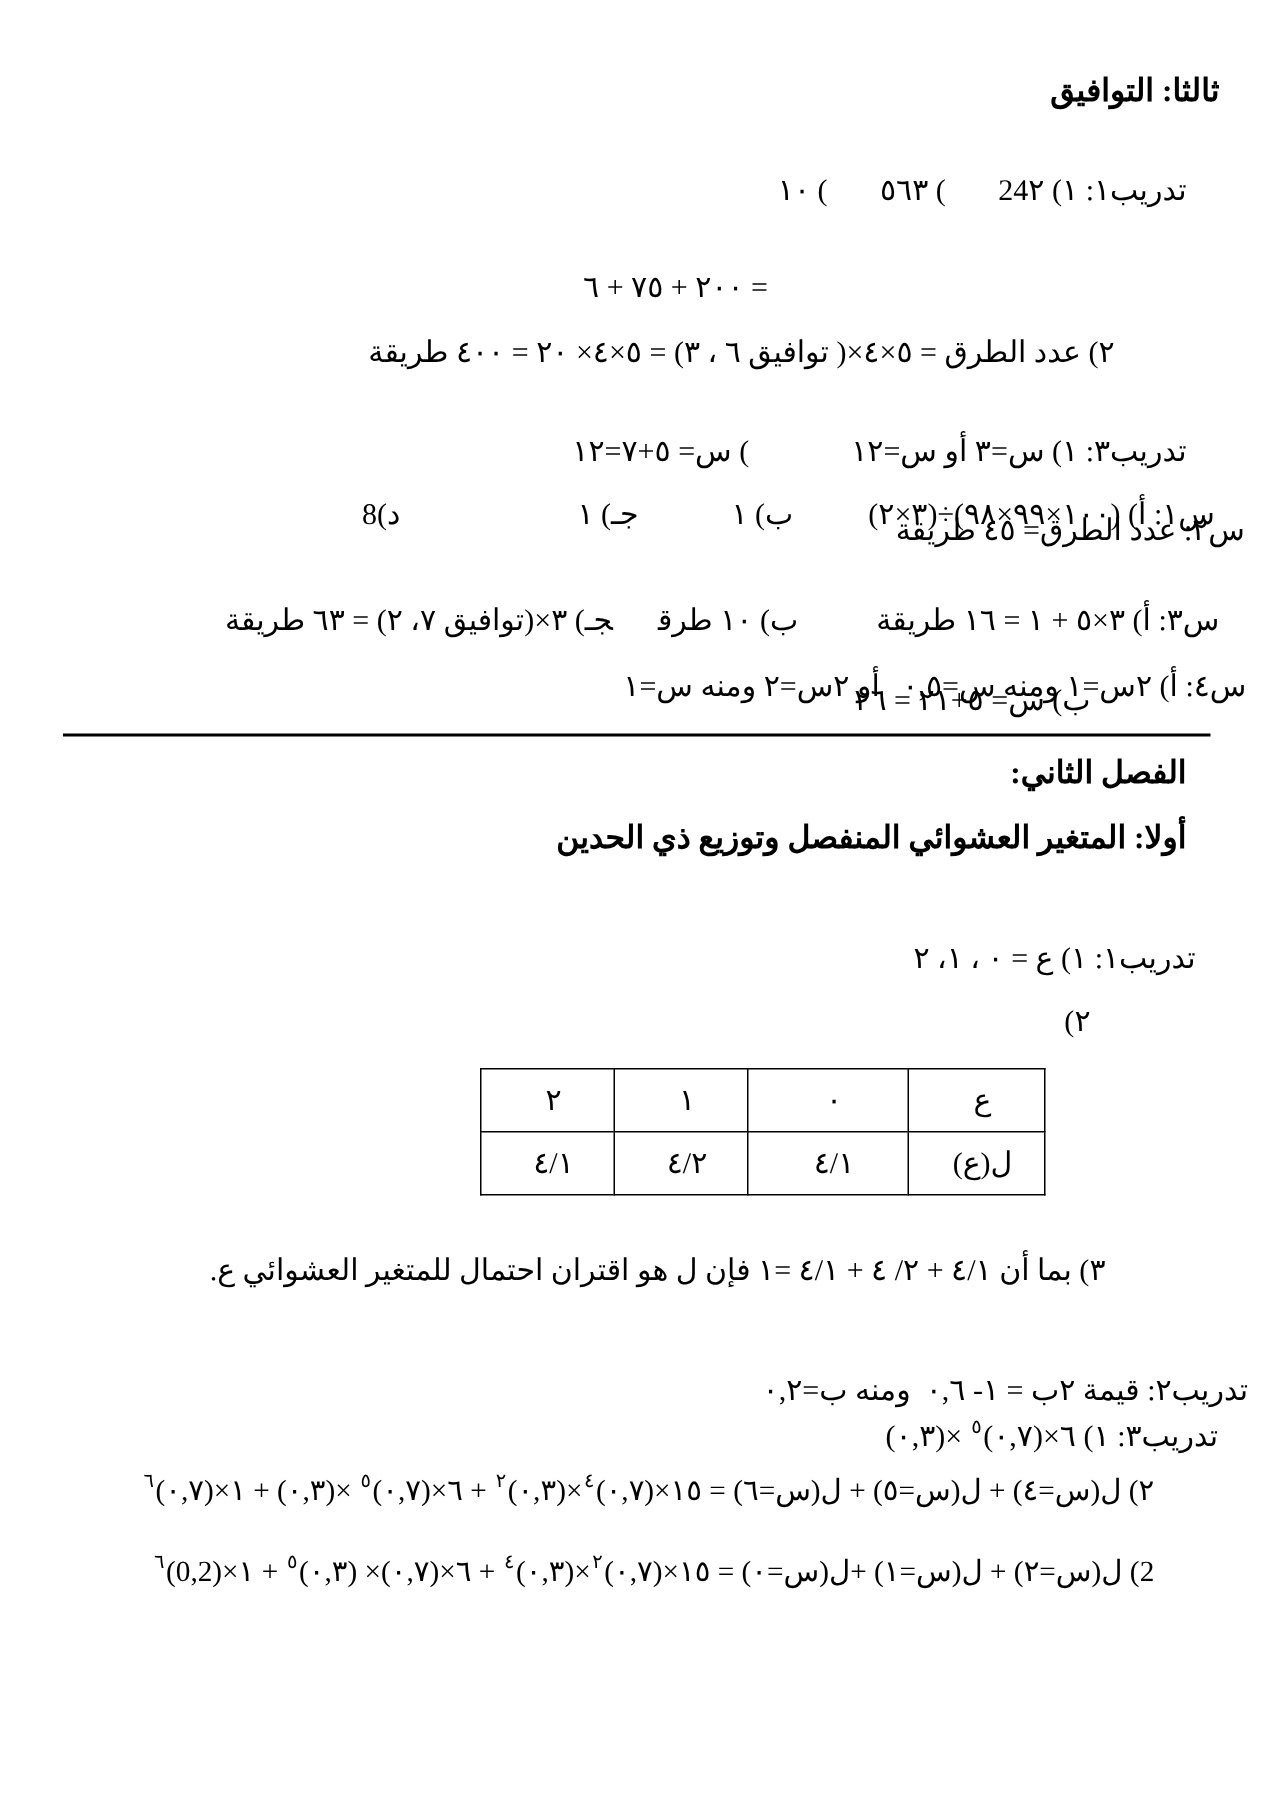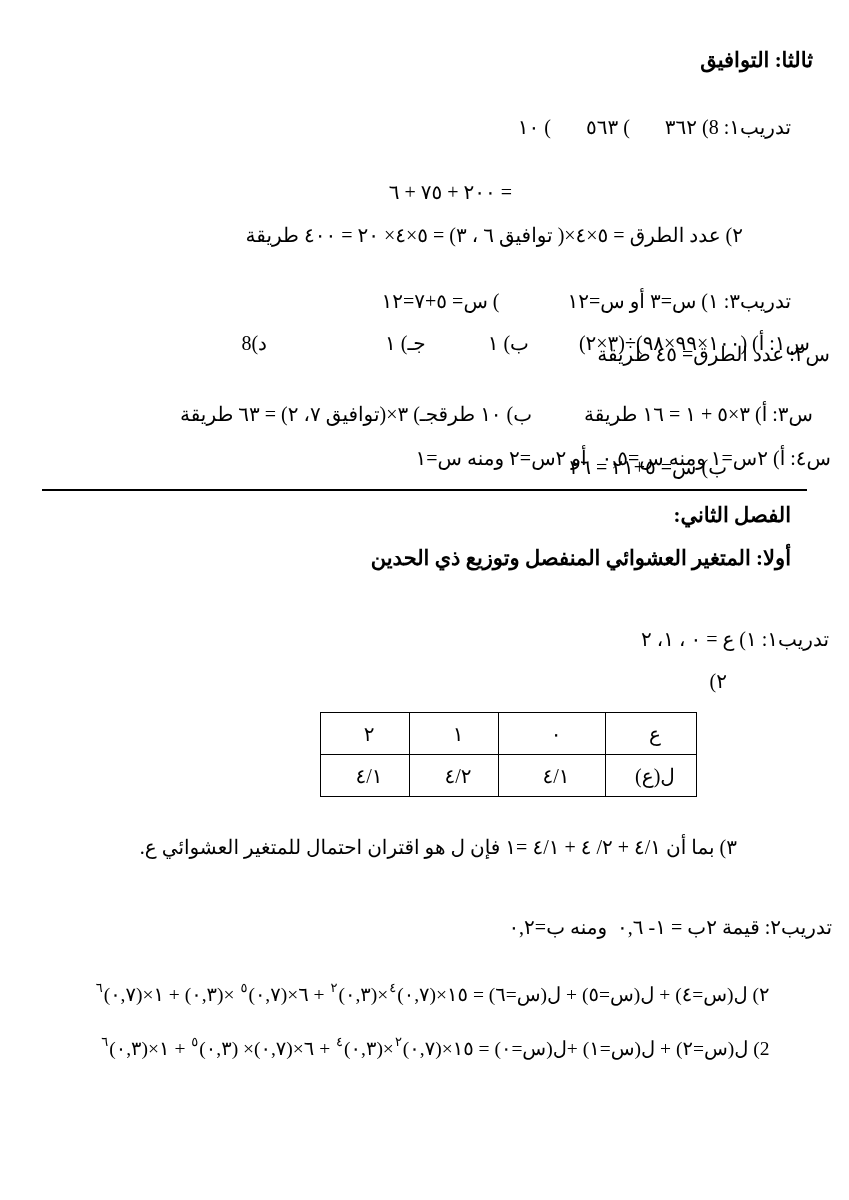--- a/index.html
+++ b/index.html
@@ -24,21 +24,21 @@
   .bold { font-weight: bold; font-size: 21px; }
   .sup {
     display: inline-block;
     font-size: 13px;
     position: relative;
     top: -9px;
     margin: 0 1px;
   }
   
   .g35 { margin-left: 35px; }
-  .g30 { }
+  .g30 { margin-left: 30px; }
   .g50 { margin-left: 50px; }
   .g52 { margin-left: 52px; }
   .g62 { margin-left: 62px; }
   .g68 { margin-left: 68px; }
   .g118 { margin-left: 118px; }
   .divider {
     position: absolute;
     top: 489px;
     right: 42px;
     left: 42px;
@@ -72,37 +72,37 @@
   .l-t2sum     { top: 181px;  right: 337px; }
   .l-t2b       { top: 224px;  right: 106px; }
   .l-t3        { top: 267px;  right: 38px; }
   .l-q1        { top: 309px;  right: 19px; }
   .l-q2        { top: 343px;  right: 19px; margin-left: 40px; }
   .l-q3        { top: 380px;  right: 16px; }
   .l-q4a       { top: 423px;  right: 18px; margin-top: 24px; }
   .l-q4b       { top: 456px;  right: 122px; }
   .l-ch2       { top: 503px;  right: 58px; }
   .l-ch2sub    { top: 546px;  right: 58px; }
-  .l-bt1       { top: 628px;  right: 20px; }
+  .l-bt1       { top: 628px;  right: 52px; }
   .l-bt1b      { top: 670px;  right: 122px; }
   .l-bt1c      { top: 836px;  right: 112px; }
   .l-bt2       { top: 876px;  right: 17px; margin-top: 40px; }
   .l-bt3a      { top: 924px;  right: 17px; }
   .l-bt3b      { top: 962px;  right: 60px; font-size: 19.5px; }
   .l-bt3c      { top: 1016px; right: 60px; font-size: 19.5px; }
 </style>
 </head>
 <body>
 
 <div class="page">
 
   <div class="line bold l-sec3">ثالثا: التوافيق</div>
 
   <div class="line l-t1">
-    <span class="g35">تدريب١: 8) ٣٦</span><span class="g35">٢) ٥٦</span><span>٣) ١٠</span>
+    <span class="g35">تدريب١: ١) 24</span><span class="g35">٢) ٥٦</span><span>٣) ١٠</span>
   </div>
 
 
   <div class="line l-t2sum">= ٢٠٠ + ٧٥ + ٦</div>
 
   <div class="line l-t2b">٢) عدد الطرق = ٥×٤×( توافيق ٦ ، ٣) = ٥×٤× ٢٠ = ٤٠٠ طريقة</div>
 
   <div class="line l-t3">
     <span class="g68">تدريب٣: ١) س=٣ أو س=١</span><span>٢) س= ٥+٧=١٢</span>
   </div>
@@ -145,22 +145,25 @@
       <td class="c2">٤/٢</td>
       <td class="c3">٤/١</td>
     </tr>
   </tbody>
     </table>
 
   <div class="line l-bt1c">٣) بما أن ٤/١ + ٢/ ٤ + ٤/١ =١ فإن ل هو اقتران احتمال للمتغير العشوائي ع.</div>
 
   <div class="line l-bt2">تدريب٢: قيمة ٢ب = ١- ٠,٦  ومنه ب=٠,٢</div>
 
+  <div class="line l-bt3a">
+    <span>تدريب٣: ١) ٦×(٠,٧)</span><span class="sup">٥</span><span> ×(٠,٣)</span>
+  </div>
 
   <div class="line l-bt3b">
     <span>٢) ل(س=٤) + ل(س=٥) + ل(س=٦) = ١٥×(٠,٧)</span><span class="sup">٤</span><span>×(٠,٣)</span><span class="sup">٢</span><span> + ٦×(٠,٧)</span><span class="sup">٥</span><span> ×(٠,٣) + ١×(٠,٧)</span><span class="sup">٦</span>
   </div>
 
   <div class="line l-bt3c">
-    <span>2) ل(س=٢) + ل(س=١) +ل(س=٠) = ١٥×(٠,٧)</span><span class="sup">٢</span><span>×(٠,٣)</span><span class="sup">٤</span><span> + ٦×(٠,٧)× (٠,٣)</span><span class="sup">٥</span><span> + ١×(٠,٣)</span><span class="sup">٦</span>
+    <span>2) ل(س=٢) + ل(س=١) +ل(س=٠) = ١٥×(٠,٧)</span><span class="sup">٢</span><span>×(٠,٣)</span><span class="sup">٤</span><span> + ٦×(٠,٧)× (٠,٣)</span><span class="sup">٥</span><span> + ١×(0,2)</span><span class="sup">٦</span>
   </div>
 
 </div>
 
 </body></html>

